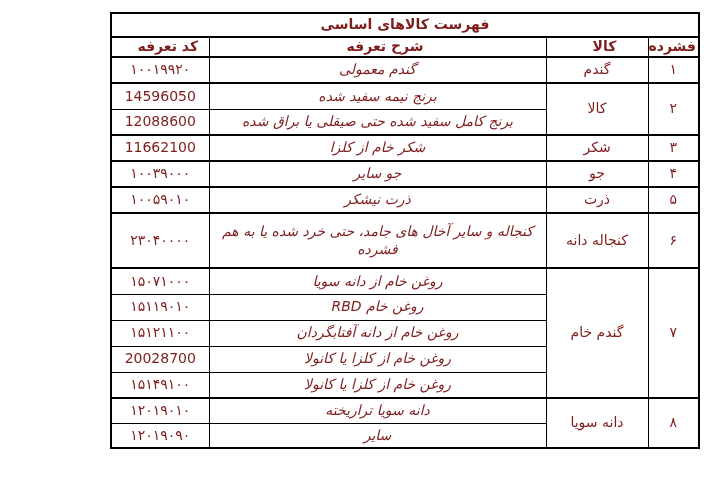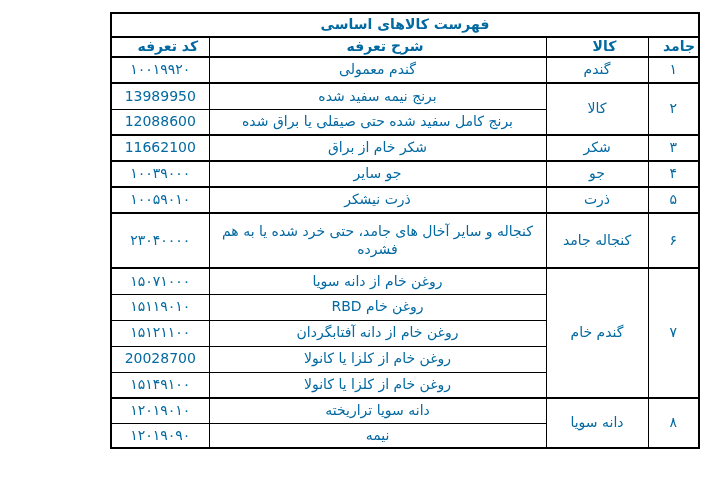--- a/index.html
+++ b/index.html
@@ -2,21 +2,21 @@
 <html lang="fa"><head>
 <meta charset="utf-8">
 <style>
   html, body { margin: 0; padding: 0; }
   .page {
     width: 708px;
     height: 504px;
     background: #ffffff;
     position: relative;
     font-family: "DejaVu Sans", sans-serif;
-    color: #0369a1;
+    color: #7f1d1d;
     overflow: hidden;
   }
   table.goods-table {
     position: absolute;
     left: 110px;
     top: 12px;
     width: 588px;
     border-collapse: collapse;
     table-layout: fixed;
     border: 2px solid #000;
@@ -41,21 +41,21 @@
   tr.header-row > td {
     border-bottom: 2px solid #000;
     font-weight: bold;
     padding-left: 18px;
   }
   tr.r-title  { height: 24px; }
   tr.r-header { height: 20px; }
   tr.r-std    { height: 26px; }
   tr.r-tall   { height: 55px; }
   tr.r-last   { height: 25px; }
-  td.ds { white-space: normal; }
+  td.ds { white-space: normal; font-style: italic; }
   col.c-rn { width: 51px; }
   col.c-gd { width: 102px; }
   col.c-ds { width: 337px; }
   col.c-cd { width: 98px; }
 </style>
 </head>
 <body>
 
 <div class="page">
   <table class="goods-table" dir="rtl">
@@ -65,68 +65,68 @@
         <col class="c-ds">
         <col class="c-cd">
     </colgroup>
 
     <tbody>
         <tr class="title-row r-title">
       <td colspan="4">فهرست کالاهای اساسی</td>
     </tr>
 
     <tr class="header-row r-header">
-      <td>جامد</td>
+      <td>فشرده</td>
       <td>کالا</td>
       <td>شرح تعرفه</td>
       <td>کد تعرفه</td>
     </tr>
 
     <tr class="gs r-std">
       <td class="rn">۱</td>
       <td class="gd">گندم</td>
       <td class="ds">گندم معمولی</td>
       <td class="cd">۱۰۰۱۹۹۲۰</td>
     </tr>
 
     <tr class="gs r-std">
       <td class="rn" rowspan="2">۲</td>
       <td class="gd" rowspan="2">کالا</td>
       <td class="ds">برنج نیمه سفید شده</td>
-      <td class="cd">13989950</td>
+      <td class="cd">14596050</td>
     </tr>
     <tr class="r-std">
       <td class="ds">برنج کامل سفید شده حتی صیقلی یا براق شده</td>
       <td class="cd">12088600</td>
     </tr>
 
     <tr class="gs r-std">
       <td class="rn">۳</td>
       <td class="gd">شکر</td>
-      <td class="ds">شکر خام از براق</td>
+      <td class="ds">شکر خام از کلزا</td>
       <td class="cd">11662100</td>
     </tr>
 
     <tr class="gs r-std">
       <td class="rn">۴</td>
       <td class="gd">جو</td>
       <td class="ds">جو سایر</td>
       <td class="cd">۱۰۰۳۹۰۰۰</td>
     </tr>
 
     <tr class="gs r-std">
       <td class="rn">۵</td>
       <td class="gd">ذرت</td>
       <td class="ds">ذرت نیشکر</td>
       <td class="cd">۱۰۰۵۹۰۱۰</td>
     </tr>
 
     <tr class="gs r-tall">
       <td class="rn">۶</td>
-      <td class="gd">کنجاله جامد</td>
+      <td class="gd">کنجاله دانه</td>
       <td class="ds">کنجاله و سایر آخال های جامد، حتی خرد شده یا به هم فشرده</td>
       <td class="cd">۲۳۰۴۰۰۰۰</td>
     </tr>
 
     <tr class="gs r-std">
       <td class="rn" rowspan="5">۷</td>
       <td class="gd" rowspan="5">گندم خام</td>
       <td class="ds">روغن خام از دانه سویا</td>
       <td class="cd">۱۵۰۷۱۰۰۰</td>
     </tr>
@@ -147,18 +147,18 @@
       <td class="cd">۱۵۱۴۹۱۰۰</td>
     </tr>
 
     <tr class="gs r-last">
       <td class="rn" rowspan="2">۸</td>
       <td class="gd" rowspan="2">دانه سویا</td>
       <td class="ds">دانه سویا تراریخته</td>
       <td class="cd">۱۲۰۱۹۰۱۰</td>
     </tr>
     <tr class="r-last">
-      <td class="ds">نیمه</td>
+      <td class="ds">سایر</td>
       <td class="cd">۱۲۰۱۹۰۹۰</td>
     </tr>
   </tbody>
     </table>
 </div>
 
 </body></html>

